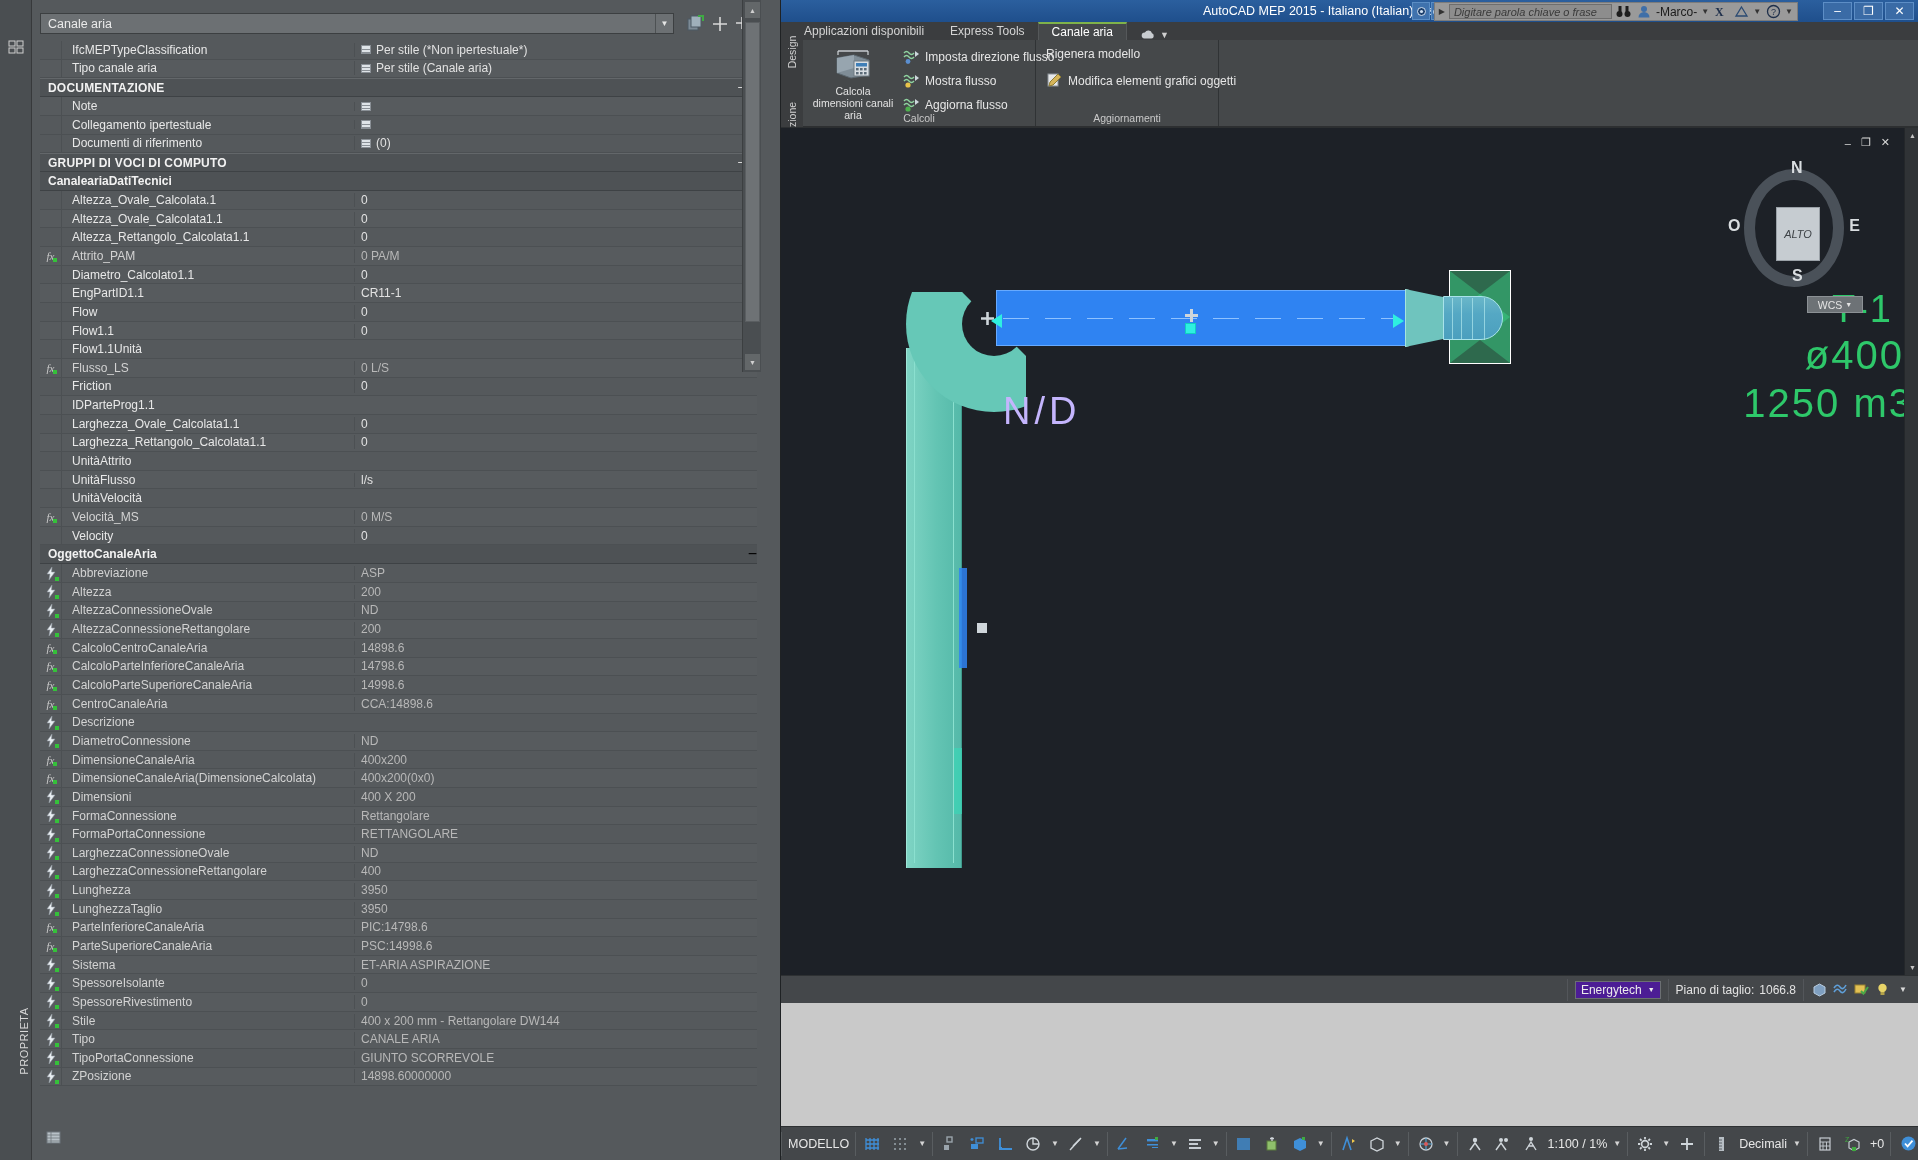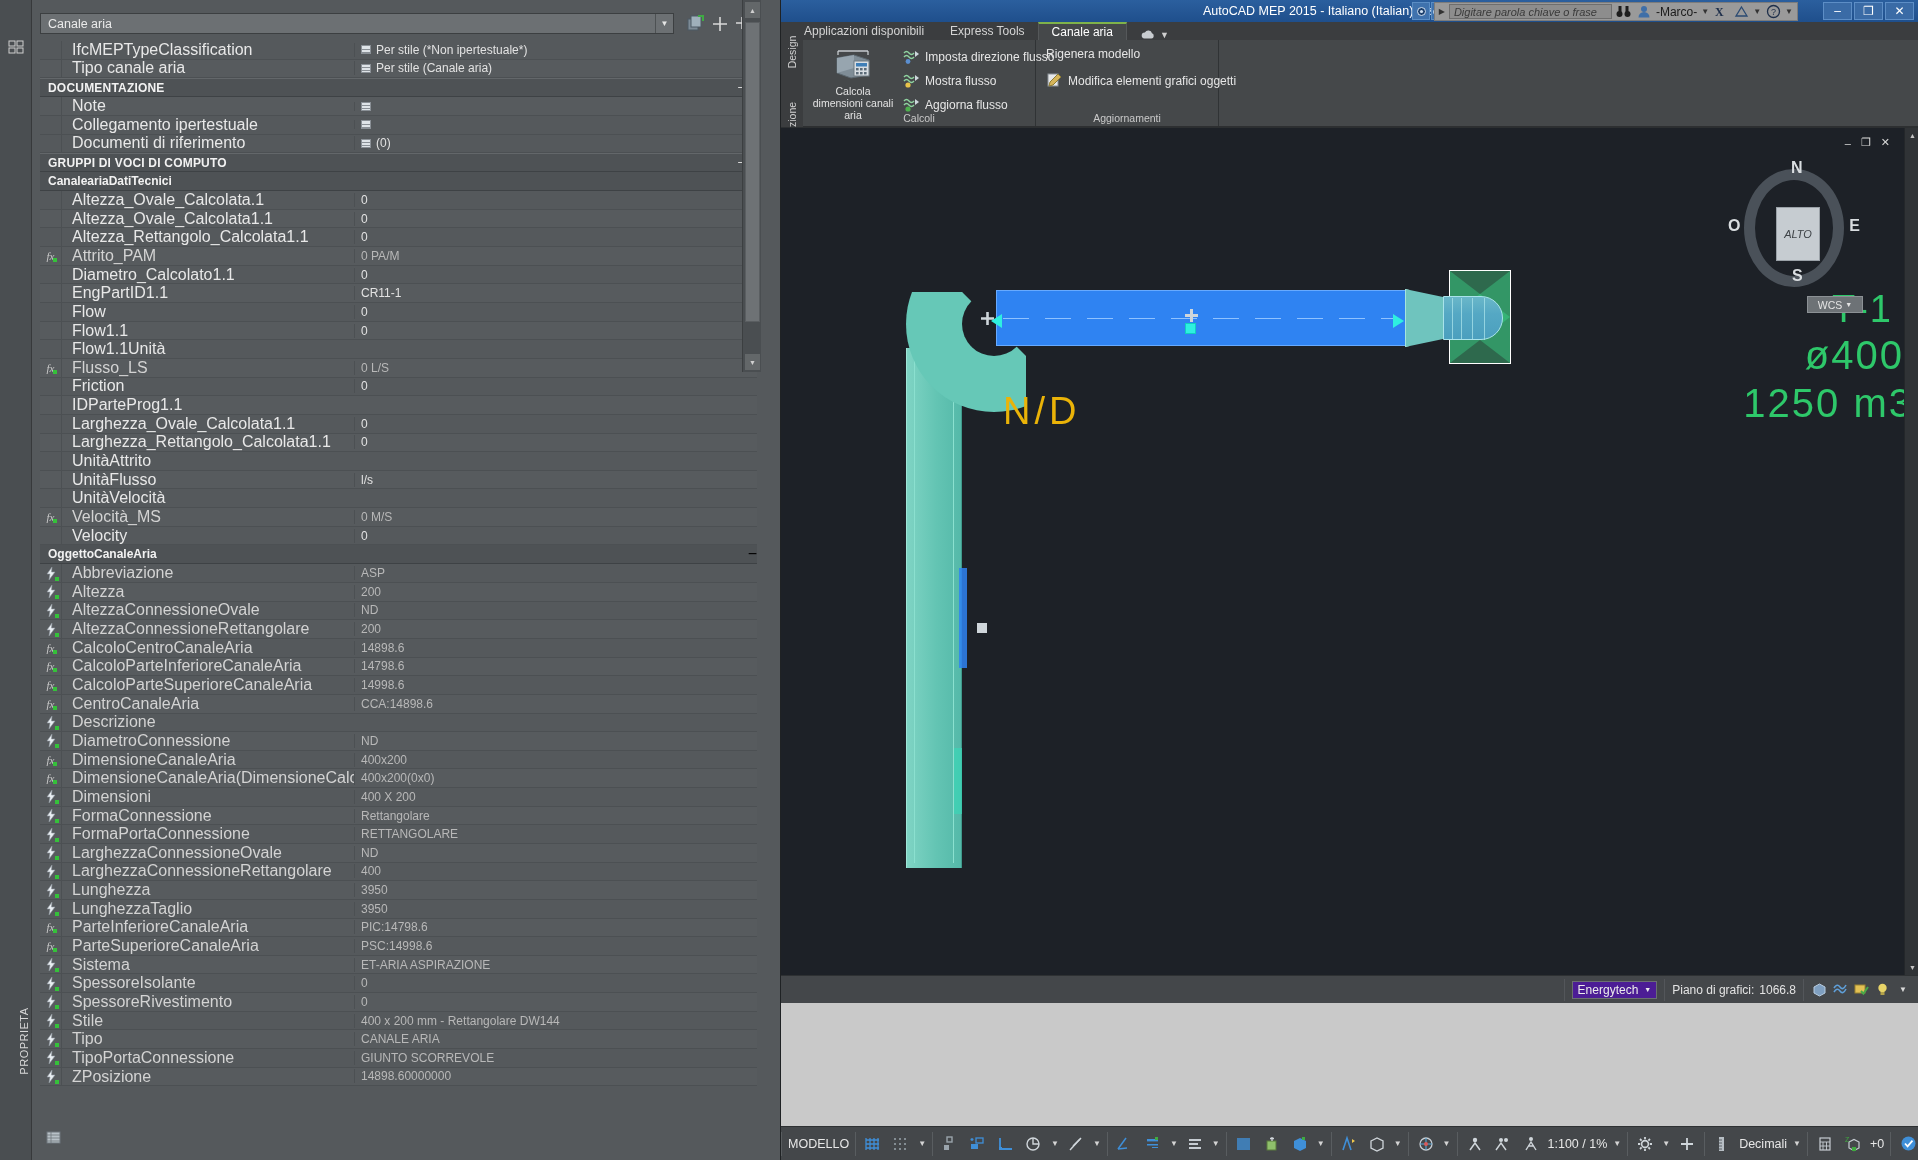--- a/index.html
+++ b/index.html
@@ -62,21 +62,21 @@
     position:relative; height:18.65px; display:flex; align-items:center;
     border-bottom:1px solid #4c5053;
   }
   .row.alt{ background:#575b5e; }
   .row .gutter{
     width:22px; min-width:22px; height:100%;
     display:flex; align-items:center; justify-content:center;
     border-right:1px solid #4c5053;
   }
   .row .name{
-    flex:0 0 292px; padding-left:10px; font-size:16px; color:#e8e8e8;
+    flex:0 0 292px; padding-left:10px; font-size:12px; color:#e8e8e8;
     white-space:nowrap; overflow:hidden;
   }
   .row .val{
     flex:1; padding-left:6px; font-size:12px; color:#e2e2e2;
     white-space:nowrap; overflow:hidden; border-left:1px solid #4c5053;
     display:flex; align-items:center; gap:5px;
   }
   .row.dim .name{ color:#d3d3d3; }
   .row.dim .val{ color:#b8b8b8; }
 
@@ -274,21 +274,21 @@
     background:#6d7276; border:1px solid #8c9195;
     display:flex; align-items:center; justify-content:center; gap:3px;
     font-size:10.5px; color:#e4e4e4;
   }
   .greentxt{
     position:absolute; color:#2fd16e; font-family:"Liberation Sans", sans-serif;
     letter-spacing:2px; opacity:.95;
   }
   #txt-n-d{
     position:absolute; left:222px; top:262px;
-    font-size:38px; color:#eab308; letter-spacing:4px; font-weight:300;
+    font-size:38px; color:#c4b5fd; letter-spacing:4px; font-weight:300;
   }
   #txt-t1{ right:25px; top:160px; font-size:38px; }
   #txt-d400{ right:14px; top:205px; font-size:40px; }
   #txt-1250{ right:5px; top:253px; font-size:40px; }
 
   
   .duct{ position:absolute; }
   #duct-vert{
     left:125px; top:220px; width:56px; height:520px;
     background:linear-gradient(90deg,#7fd4c4 0%, #63c4b3 55%, #55b9a9 100%);
@@ -1287,21 +1287,21 @@
     <div id="bottom-gray"></div>
 
     <div id="statusbar1">
       <div class="sb-field">
         <div class="sb-combo">
           <span>Energytech</span>
           <span style="font-size:7px">▼</span>
         </div>
       </div>
       <div class="sb-field">
-        <span>Piano di grafici:</span>
+        <span>Piano di taglio:</span>
         <span>1066.8</span>
       </div>
       <div class="sb-field">
         <span class="sb-ico">
           <svg width="15" height="15" viewBox="0 0 15 15">
               <path d="M2 5 L7.5 2 L13 5 L13 11 L7.5 14 L2 11z" fill="#7f9fc0" stroke="#b9cde0"></path>
             </svg>
         </span>
         <span class="sb-ico">
           <svg width="15" height="15" viewBox="0 0 15 15">

